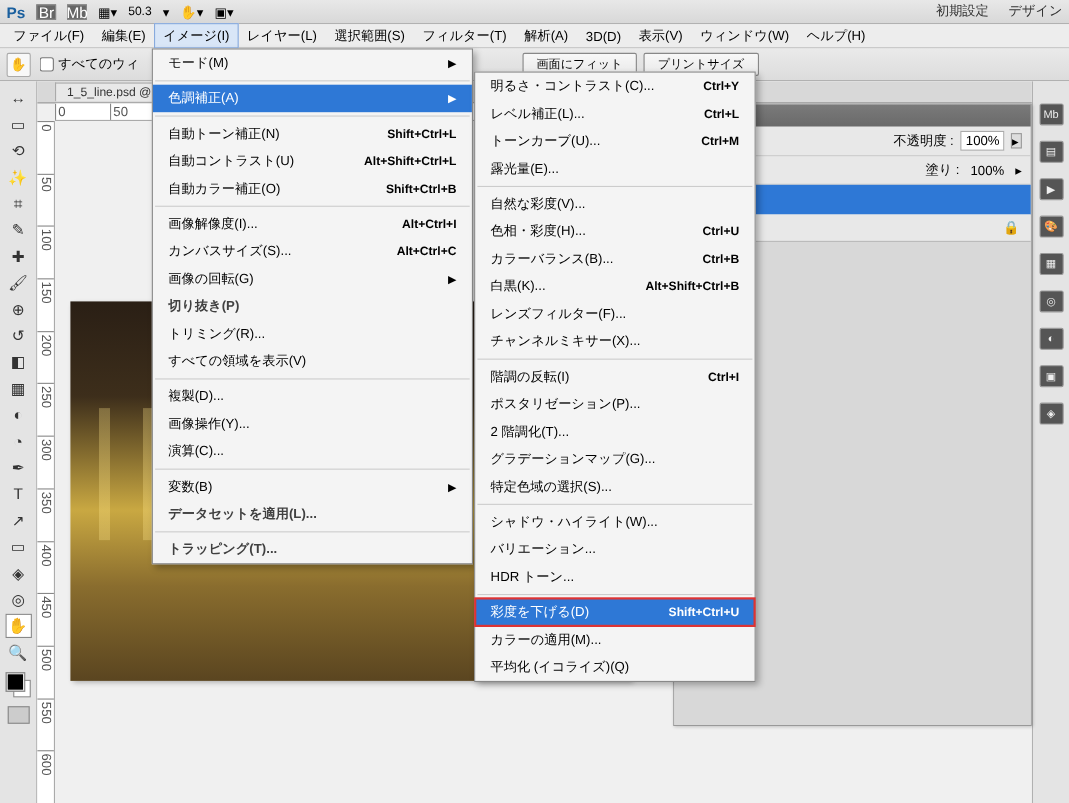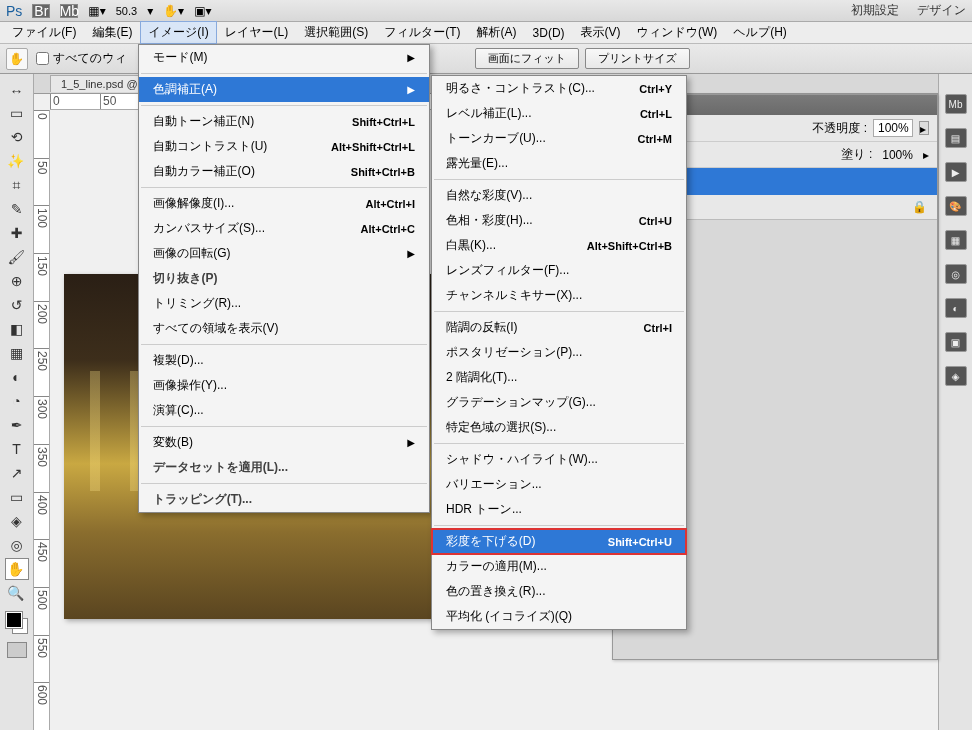--- a/index.html
+++ b/index.html
@@ -1,19 +1,19 @@
 <!DOCTYPE html>
 <html><head>
 <meta charset="utf-8">
 <style>
 * { margin: 0; padding: 0; box-sizing: border-box; font-family: "MS PGothic", "Hiragino Sans", sans-serif; font-size: 12px; }
 body { background: #f0f0f0; width: 972px; height: 730px; overflow: hidden; position: relative; }
 
 .titlebar { height: 22px; background: linear-gradient(#e8e8e8,#d8d8d8); border-bottom: 1px solid #aaa; display: flex; align-items: center; padding: 0 6px; gap: 10px; }
-.titlebar .ps { font-weight: normal; color: #1a5f9e; font-size: 14px; }
+.titlebar .ps { font-weight: bold; color: #1a5f9e; font-size: 14px; }
 .titlebar .ic { width: 18px; height: 14px; border: 1px solid #888; background: #666; color: #fff; font-size: 14px; display: inline-flex; align-items: center; justify-content: center; }
 .titlebar .zoom { font-size: 11px; }
 .titlebar .right-links { margin-left: auto; display: flex; gap: 18px; font-size: 12px; }
 .titlebar .right-links span { color: #333; }
 
 .menubar { height: 22px; background: #ededed; border-bottom: 1px solid #bbb; display: flex; align-items: center; padding: 0 4px; }
 .menubar .mi { padding: 3px 8px; cursor: default; }
 .menubar .mi.active { background: #d9e6f7; border: 1px solid #88aadd; padding: 2px 7px; }
 
 .optbar { height: 30px; background: linear-gradient(#eaeaea,#dcdcdc); border-bottom: 1px solid #999; display: flex; align-items: center; padding: 0 6px; gap: 8px; }
@@ -56,21 +56,21 @@
 .panel-row2 { display: flex; align-items: center; padding: 4px 8px; gap: 10px; font-size: 11px; border-bottom: 1px solid #ccc; }
 .panel-row2 .lock { margin-left: 2px; font-size: 12px; }
 .layer-row { background: #2e78d6; color: #fff; padding: 5px 10px; font-size: 11px; }
 .layer-row2 { background: #e8e8e8; padding: 5px 10px; font-size: 11px; display: flex; align-items: center; justify-content: flex-end; }
 .layer-row2 .lk { font-size: 12px; color: #555; }
 .panel-body-stretch { height: 440px; background: #d8d8d8; border-top: 1px solid #bbb; }
 
 
 .menu { position: absolute; background: #f4f4f4; border: 1px solid #888; box-shadow: 3px 3px 6px rgba(0,0,0,.3); z-index: 100; }
 .menu1 { top: 44px; left: 138px; width: 292px; }
-.menu2 { top: 75px; left: 431px; width: 256px; }
+.menu2 { top: 65px; left: 431px; width: 256px; }
 .menu .item { display: flex; align-items: center; padding: 4px 14px; font-size: 12px; cursor: default; }
 .menu .item.hl { background: #2e78d6; color: #fff; }
 .menu .item .sc { margin-left: auto; font-size: 11px; font-weight: bold; }
 .menu .item .sub { margin-left: auto; font-size: 10px; }
 .menu .item.dis { color: #404040; font-weight: bold; }
 .menu .sep { height: 1px; background: #ccc; margin: 3px 2px; }
 .menu .item.boxed { outline: 2px solid #d33; outline-offset: -1px; }
 
 </style>
 </head>
@@ -305,20 +305,24 @@
     </div>
   <div class="sep"></div>
   <div class="item">
       <span>自然な彩度(V)...</span>
     </div>
   <div class="item">
       <span>色相・彩度(H)...</span>
       <span class="sc">Ctrl+U</span>
     </div>
   <div class="item">
+      <span>カラーバランス(B)...</span>
+      <span class="sc">Ctrl+B</span>
+    </div>
+  <div class="item">
       <span>白黒(K)...</span>
       <span class="sc">Alt+Shift+Ctrl+B</span>
     </div>
   <div class="item">
       <span>レンズフィルター(F)...</span>
     </div>
   <div class="item">
       <span>チャンネルミキサー(X)...</span>
     </div>
   <div class="sep"></div>
@@ -350,18 +354,15 @@
     </div>
   <div class="sep"></div>
   <div class="item hl boxed">
       <span>彩度を下げる(D)</span>
       <span class="sc">Shift+Ctrl+U</span>
     </div>
   <div class="item">
       <span>カラーの適用(M)...</span>
     </div>
   <div class="item">
-      <span>色の置き換え(R)...</span>
-    </div>
-  <div class="item">
       <span>平均化 (イコライズ)(Q)</span>
     </div>
 </div>
 
 </body></html>

